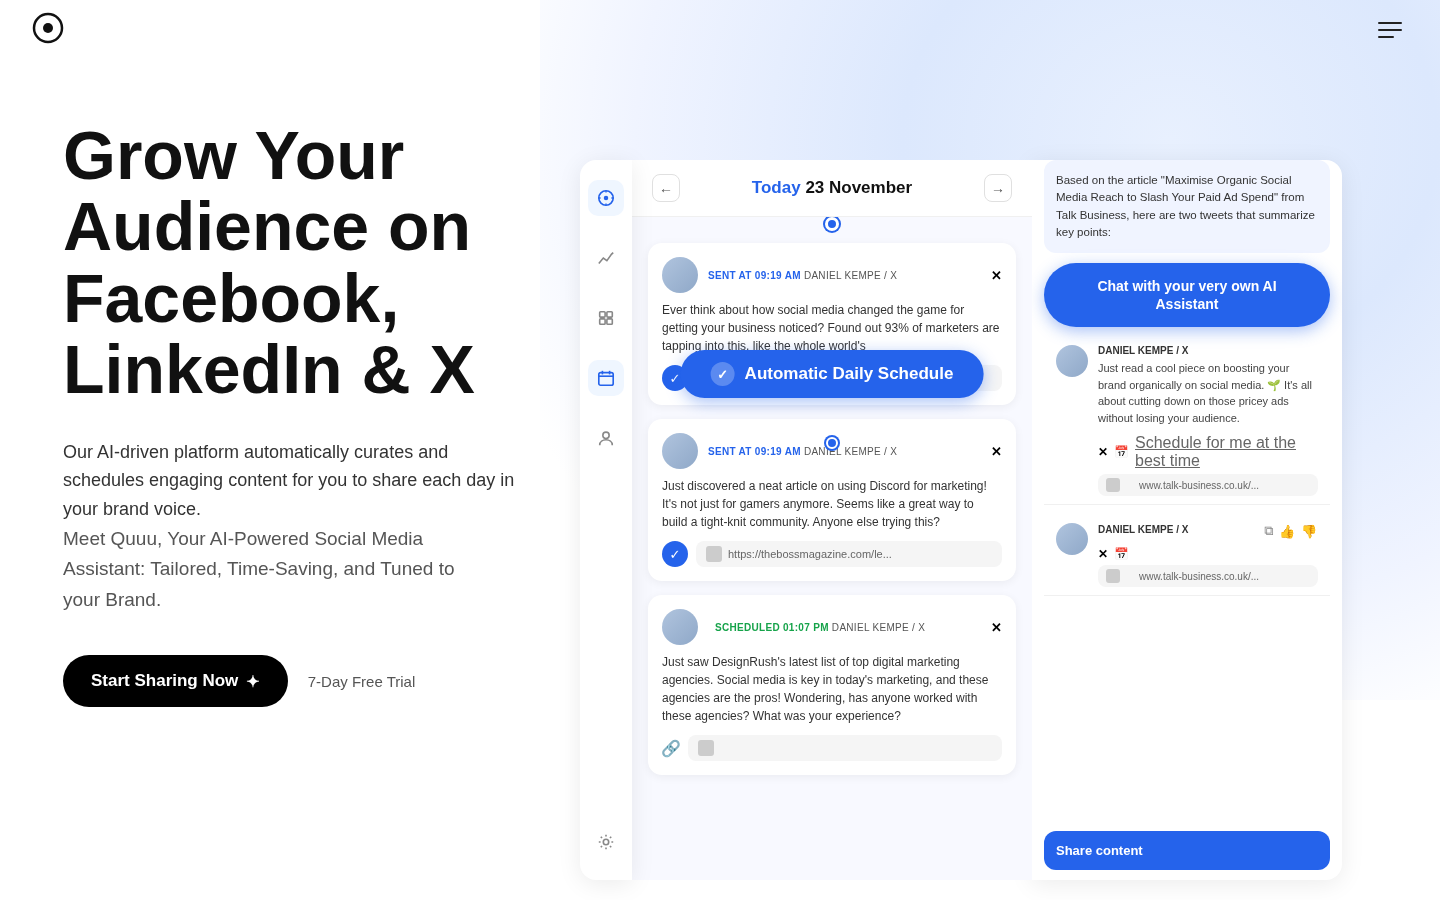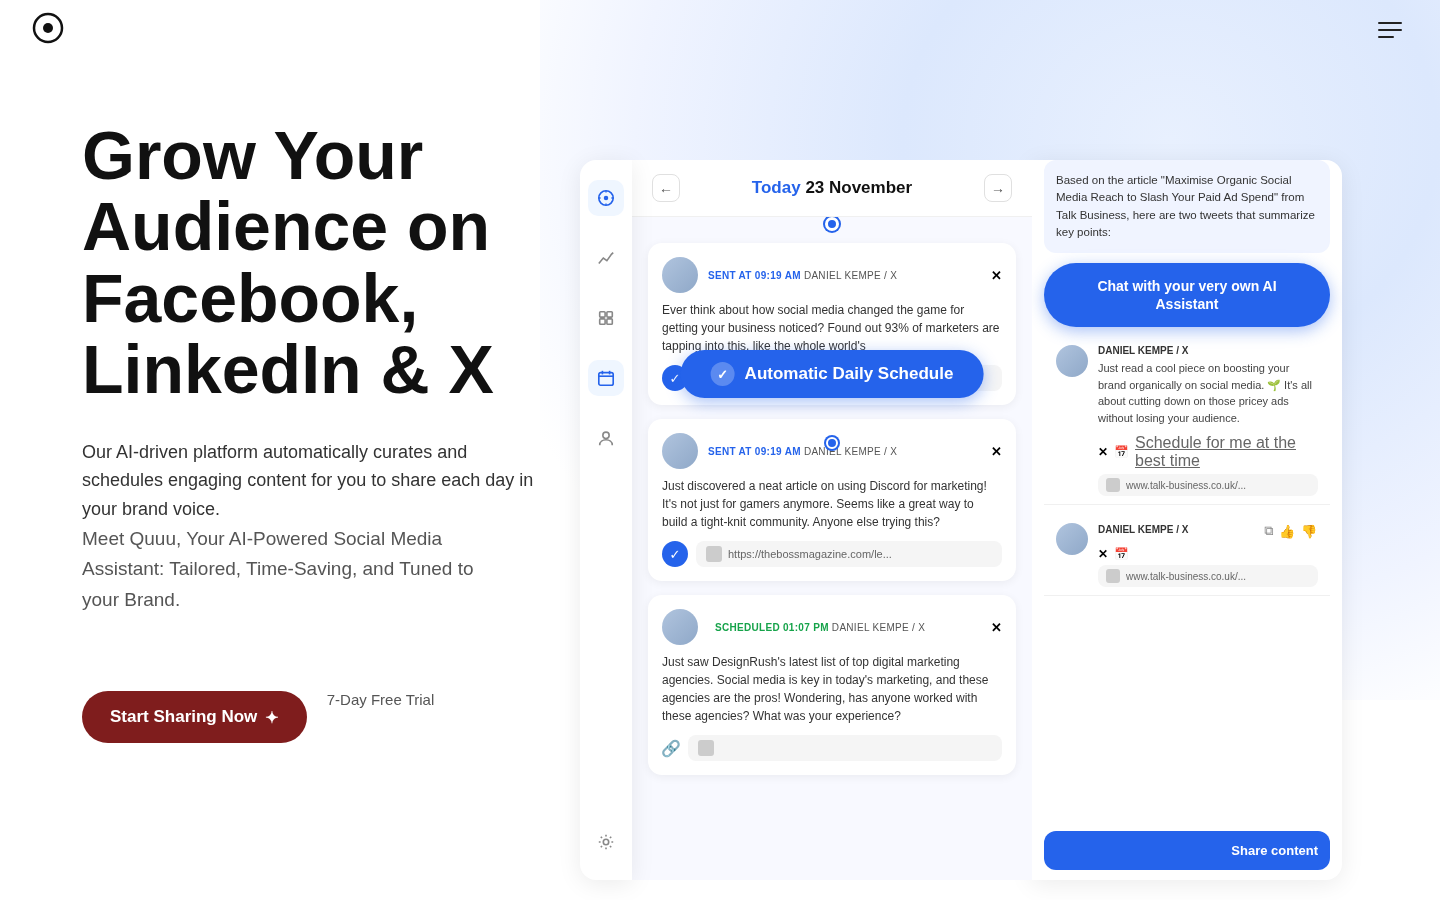--- a/index.html
+++ b/index.html
@@ -54,21 +54,21 @@
       border-radius: 2px;
     }
     .hamburger span:last-child {
       width: 16px;
     }
 
     
     .left-content {
       position: absolute;
       top: 120px;
-      left: 82px;
+      left: 63px;
       width: 520px;
       z-index: 5;
     }
 
     .hero-title {
       font-size: 68px;
       font-weight: 900;
       line-height: 1.05;
       color: #111;
       margin-bottom: 32px;
@@ -89,32 +89,31 @@
       max-width: 400px;
     }
 
     .cta-row {
       display: flex;
       align-items: center;
       gap: 20px;
     }
 
     .cta-button {
-      background: #7f1d1d;
+      background: #000000;
       color: #fff;
       border: none;
       border-radius: 50px;
       padding: 16px 28px;
       font-size: 17px;
       font-weight: 600;
       cursor: pointer;
       display: flex;
       align-items: center;
       gap: 8px;
-      margin-top: 36px;
     }
 
     .cta-button .sparkle {
       font-size: 16px;
     }
 
     .trial-text {
       font-size: 15px;
       color: #555;
     }
@@ -443,21 +442,21 @@
     .ai-schedule-link {
       font-size: 16px;
       color: #666;
       text-decoration: underline;
       cursor: pointer;
     }
 
     .ai-post-link-row {
       display: flex;
       align-items: center;
-      gap: 6px;
+      gap: 19px;
       background: #f5f5f5;
       border-radius: 8px;
       padding: 4px 8px;
       margin-top: 4px;
     }
 
     .ai-link-favicon {
       width: 14px;
       height: 14px;
       border-radius: 3px;
@@ -698,19 +697,19 @@
           </div>
           <div class="ai-post-link-row">
             <div class="ai-link-favicon"></div>
             <span class="ai-link-text">www.talk-business.co.uk/...</span>
           </div>
         </div>
       </div>
 
     </div>
 
-    <div style="margin:10px 12px;background:#2563eb;border-radius:12px;padding:12px;color:#fff;font-size:13px;font-weight:600;text-align:right;cursor:pointer;">
+    <div style="margin:10px 12px;background:#2563eb;border-radius:12px;padding:12px;color:#fff;font-size:13px;font-weight:600;text-align:left;cursor:pointer;">
       <span>Share content</span>
     </div>
 
   </div>
 
 </div>
 
 </body></html>

